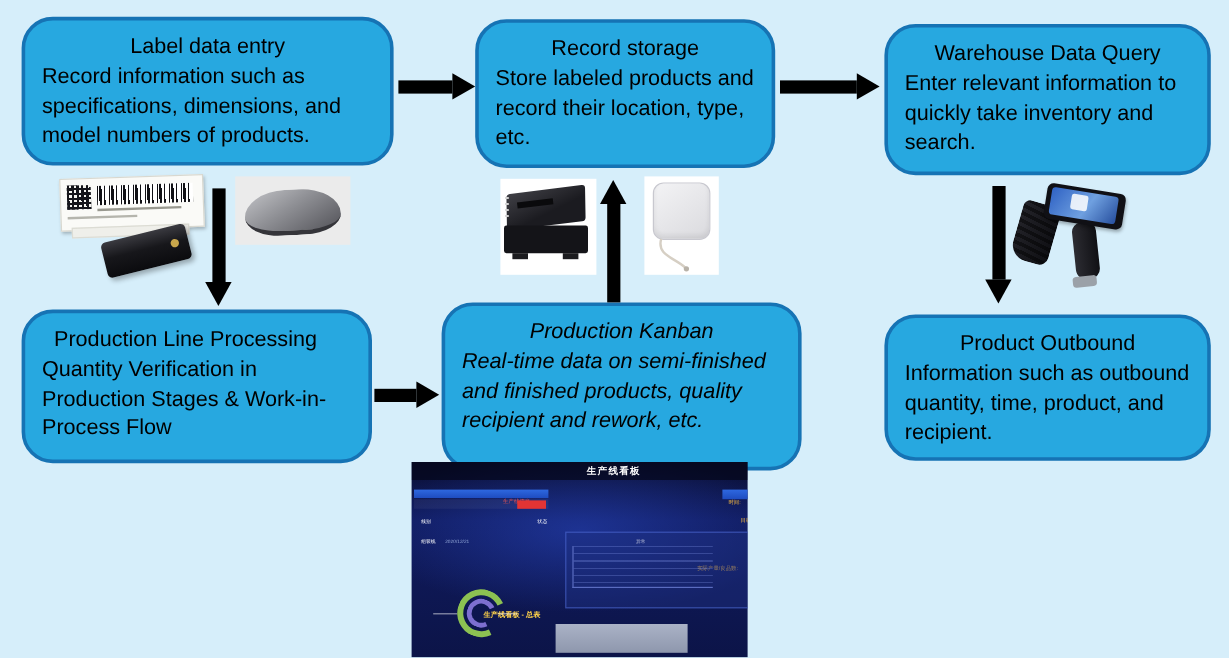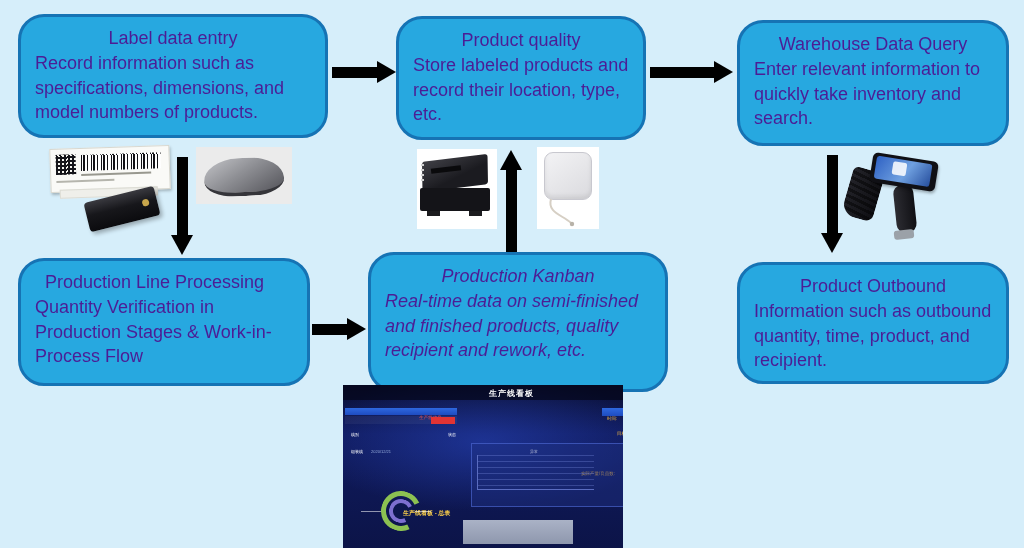--- a/index.html
+++ b/index.html
@@ -1,21 +1,21 @@
 <!DOCTYPE html>
 <html><head>
 <meta charset="utf-8">
 <style>
   html,body{margin:0;padding:0;background:#d6eefa;}
   .canvas{position:relative;width:1024px;height:548px;background:#d6eefa;overflow:hidden;
           font-family:"Liberation Sans",sans-serif;}
 
   
   .box{position:absolute;background:#27a8e0;border:3px solid #1673b4;border-radius:26px;
-       color:#4c1d95;font-size:18px;line-height:1.38;padding:9px 14px;box-sizing:border-box;}
+       color:#000000;font-size:18px;line-height:1.38;padding:9px 14px;box-sizing:border-box;}
   .box-title{text-align:center;}
   .b1{left:18px;top:14px;width:310px;height:124px;}
   .b2{left:396px;top:16px;width:250px;height:124px;}
   .b3{left:737px;top:20px;width:272px;height:126px;}
   .b4{left:18px;top:258px;width:292px;height:128px;}
   .b4 .box-title{text-align:left;text-indent:10px;}
   .b5{left:368px;top:252px;width:300px;height:140px;font-style:italic;}
   .b6{left:737px;top:262px;width:272px;height:122px;}
 
   
@@ -114,21 +114,21 @@
 </head>
 <body>
 
 <div class="canvas">
 
   <div class="box b1">
     <div class="box-title">Label data entry</div>
     <div class="box-body">Record information such as specifications, dimensions, and model numbers of products.</div>
   </div>
   <div class="box b2">
-    <div class="box-title">Product quality</div>
+    <div class="box-title">Record storage</div>
     <div class="box-body">Store labeled products and record their location, type, etc.</div>
   </div>
   <div class="box b3">
     <div class="box-title">Warehouse Data Query</div>
     <div class="box-body">Enter relevant information to quickly take inventory and search.</div>
   </div>
   <div class="box b4">
     <div class="box-title">Production Line Processing</div>
     <div class="box-body">Quantity Verification in Production Stages &amp; Work-in-Process Flow</div>
   </div>

